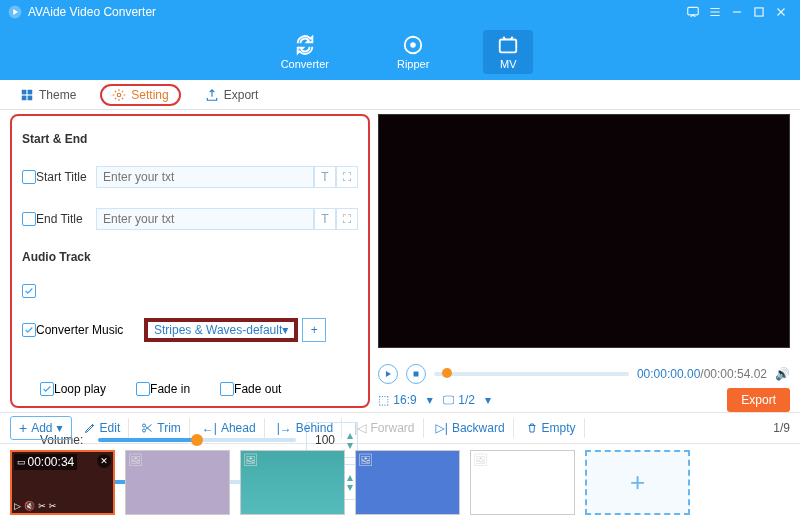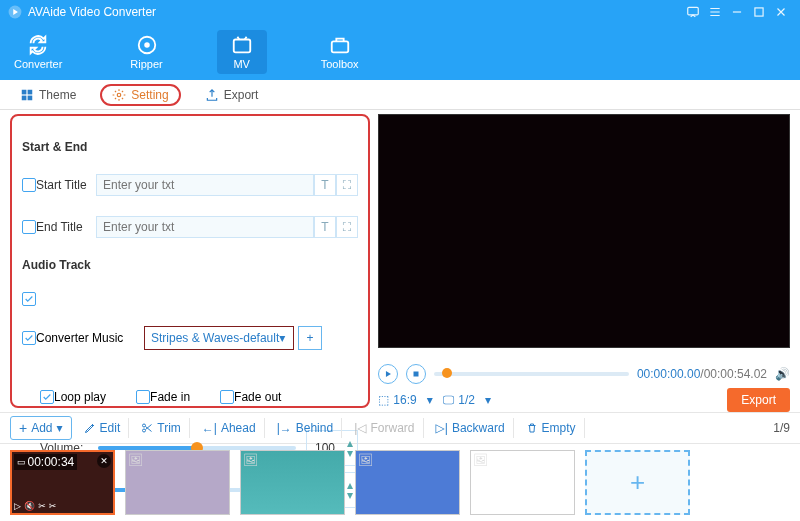--- a/index.html
+++ b/index.html
@@ -1,41 +1,41 @@
 <!DOCTYPE html>
 <html><head>
 <meta charset="utf-8">
 <style>
 *{box-sizing:border-box;margin:0;padding:0;font-family:Arial,sans-serif;font-size:12px}
 body{width:800px;height:521px;overflow:hidden;background:#fff}
 .titlebar{height:24px;background:#27a3f7;display:flex;align-items:center;padding:0 8px;color:#fff}
 .titlebar .logo{width:14px;height:14px;margin-right:6px}
 .titlebar .spacer{flex:1}
 .titlebar .tbtn{width:22px;height:22px;display:flex;align-items:center;justify-content:center;color:#fff;opacity:.9}
-.toolbar{height:56px;background:#27a3f7;display:flex;gap:40px;align-items:center}
+.toolbar{height:56px;background:#27a3f7;display:flex;justify-content:center;gap:40px;align-items:center}
 .tool{display:flex;flex-direction:column;align-items:center;color:#fff;gap:2px;padding:4px 14px;border-radius:4px}
 .tool.active{background:#1c8ce0}
 .tool .ticon{width:22px;height:22px}
 .tool span{font-size:11px}
 .tabs{height:30px;display:flex;align-items:center;padding:0 14px;gap:18px;border-bottom:1px solid #e0e0e0}
 .tab{display:flex;align-items:center;gap:5px;color:#555;padding:3px 6px}
 .tab.setting{color:#e07b2e;border:2px solid #d83a3a;border-radius:12px;padding:2px 10px}
 .tab svg{width:14px;height:14px}
 .main{display:flex;height:302px}
-.left{width:360px;border:2px solid #d83a3a;border-radius:8px;margin:4px 0 4px 10px;padding:20px 10px}
+.left{width:360px;border:2px solid #d83a3a;border-radius:8px;margin:4px 0 4px 10px;padding:12px 10px}
 .section-title{font-weight:bold;color:#333;margin:4px 0 6px}
 .row{display:flex;align-items:center;margin:20px 0}
 .chk{width:14px;height:14px;border:1px solid #43a5f0;border-radius:2px;display:inline-flex;align-items:center;justify-content:center;background:#fff}
 .chk.on{background:#fff}
 .chk.on svg{display:block}
 .chk svg{display:none;width:10px;height:10px}
 .lbl{color:#333;min-width:60px}
 .inp{flex:1;height:22px;border:1px solid #cde5f7;background:#f4fafd;padding:0 6px;color:#aaa}
 .sq{width:22px;height:22px;border:1px solid #cde5f7;display:flex;align-items:center;justify-content:center;color:#8ab}
-.dd{display:flex;align-items:center;height:24px;border:1px solid #7f1d1d;padding:0 6px;color:#2a7ec9;min-width:150px;}
+.dd{display:flex;align-items:center;height:24px;border:4px solid #7f1d1d;padding:0 6px;color:#2a7ec9;min-width:150px;}
 .ddplus{width:24px;height:24px;border:1px solid #67b6ef;display:flex;align-items:center;justify-content:center;color:#2a7ec9;margin-left:4px}
 .chkrow{display:flex;gap:30px;margin:6px 0 6px 18px}
 .slrow{display:flex;align-items:center;gap:10px;margin:6px 0 6px 18px}
 .slrow .sl-lbl{width:48px;color:#404040}
 .slider{flex:1;height:4px;background:#cde5f7;position:relative;border-radius:2px}
 .slider .fill{position:absolute;left:0;top:0;height:100%;background:#43a5f0;border-radius:2px}
 .slider .thumb{position:absolute;top:-4px;width:12px;height:12px;background:#f7931e;border-radius:50%;transform:translateX(-50%)}
 .numbox{display:flex;align-items:center;border:1px solid #cde5f7;height:36px}
 .numbox .nv{width:36px;text-align:center;color:#333}
 .numbox .spin{width:14px;display:flex;flex-direction:column}
@@ -123,27 +123,20 @@
       </svg>
     <span>Ripper</span>
   </div>
   <div class="tool active">
     <svg class="ticon" viewBox="0 0 24 24">
         <rect x="3" y="6" width="18" height="14" rx="2" fill="none" stroke="#fff" stroke-width="2"></rect>
         <path d="M7 3l2 3M17 3l-2 3" stroke="#fff" stroke-width="2"></path>
       </svg>
     <span>MV</span>
   </div>
-  <div class="tool">
-    <svg class="ticon" viewBox="0 0 24 24">
-        <rect x="3" y="8" width="18" height="12" rx="2" fill="none" stroke="#fff" stroke-width="2"></rect>
-        <path d="M8 8V5h8v3" fill="none" stroke="#fff" stroke-width="2"></path>
-      </svg>
-    <span>Toolbox</span>
-  </div>
 </div>
 
 <div class="tabs">
   <div class="tab">
     <svg viewBox="0 0 24 24">
         <rect x="3" y="3" width="8" height="8" fill="#2a7ec9"></rect>
         <rect x="13" y="3" width="8" height="8" fill="#2a7ec9"></rect>
         <rect x="3" y="13" width="8" height="8" fill="#2a7ec9"></rect>
         <rect x="13" y="13" width="8" height="8" fill="#2a7ec9"></rect>
       </svg>

